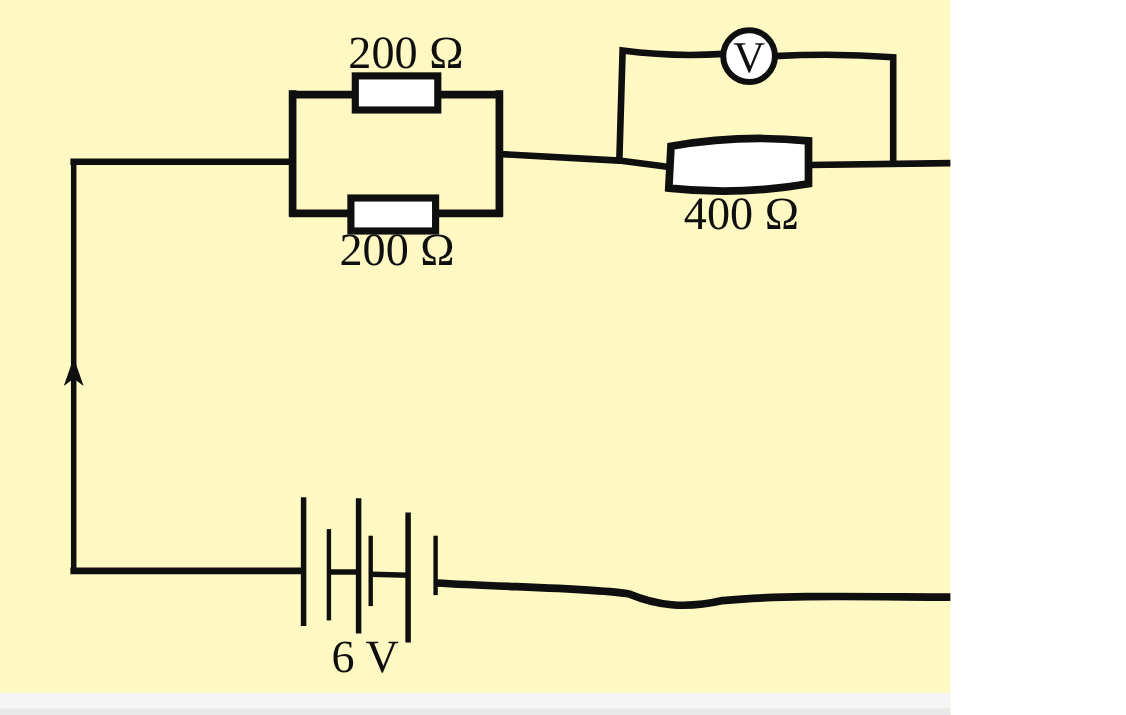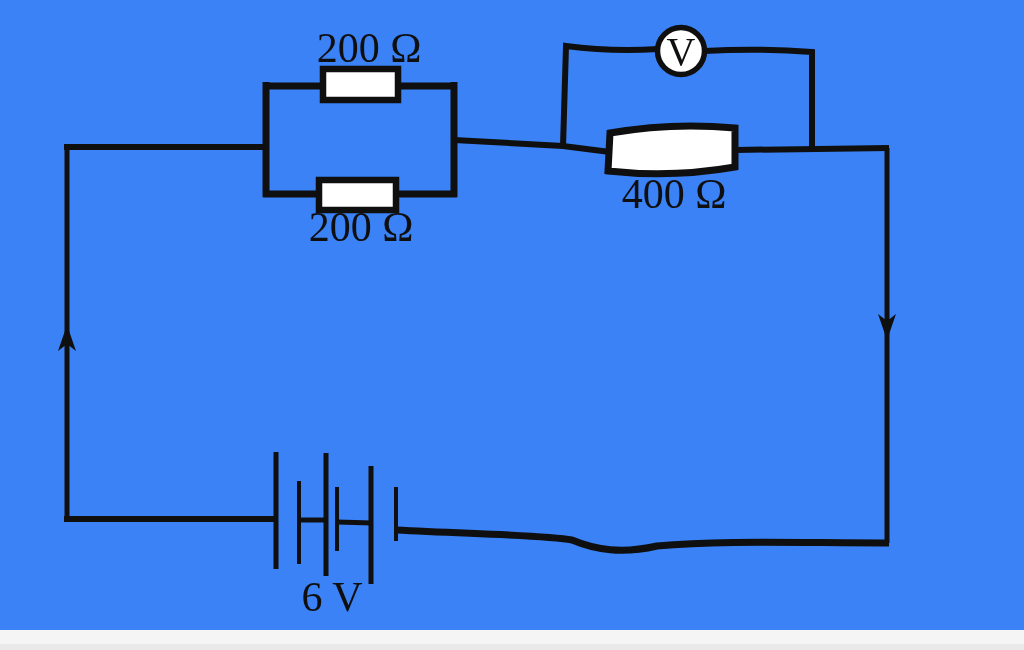--- a/index.html
+++ b/index.html
@@ -3,23 +3,23 @@
 <meta charset="utf-8">
 <style>
   html, body {
     margin: 0;
     padding: 0;
     background: #ffffff;
     font-family: "Liberation Serif", "DejaVu Serif", serif;
   }
   #stage {
     position: relative;
-    width: 1024px;
+    width: 864px;
     height: 650px;
-    background: #3b82f6;
+    background: #fef9c3;
     overflow: hidden;
   }
   svg { display: block; }
   .wire {
     fill: none;
     stroke: #0f0f0f;
     stroke-linecap: butt;
     stroke-linejoin: miter;
   }
   .comp-box {

